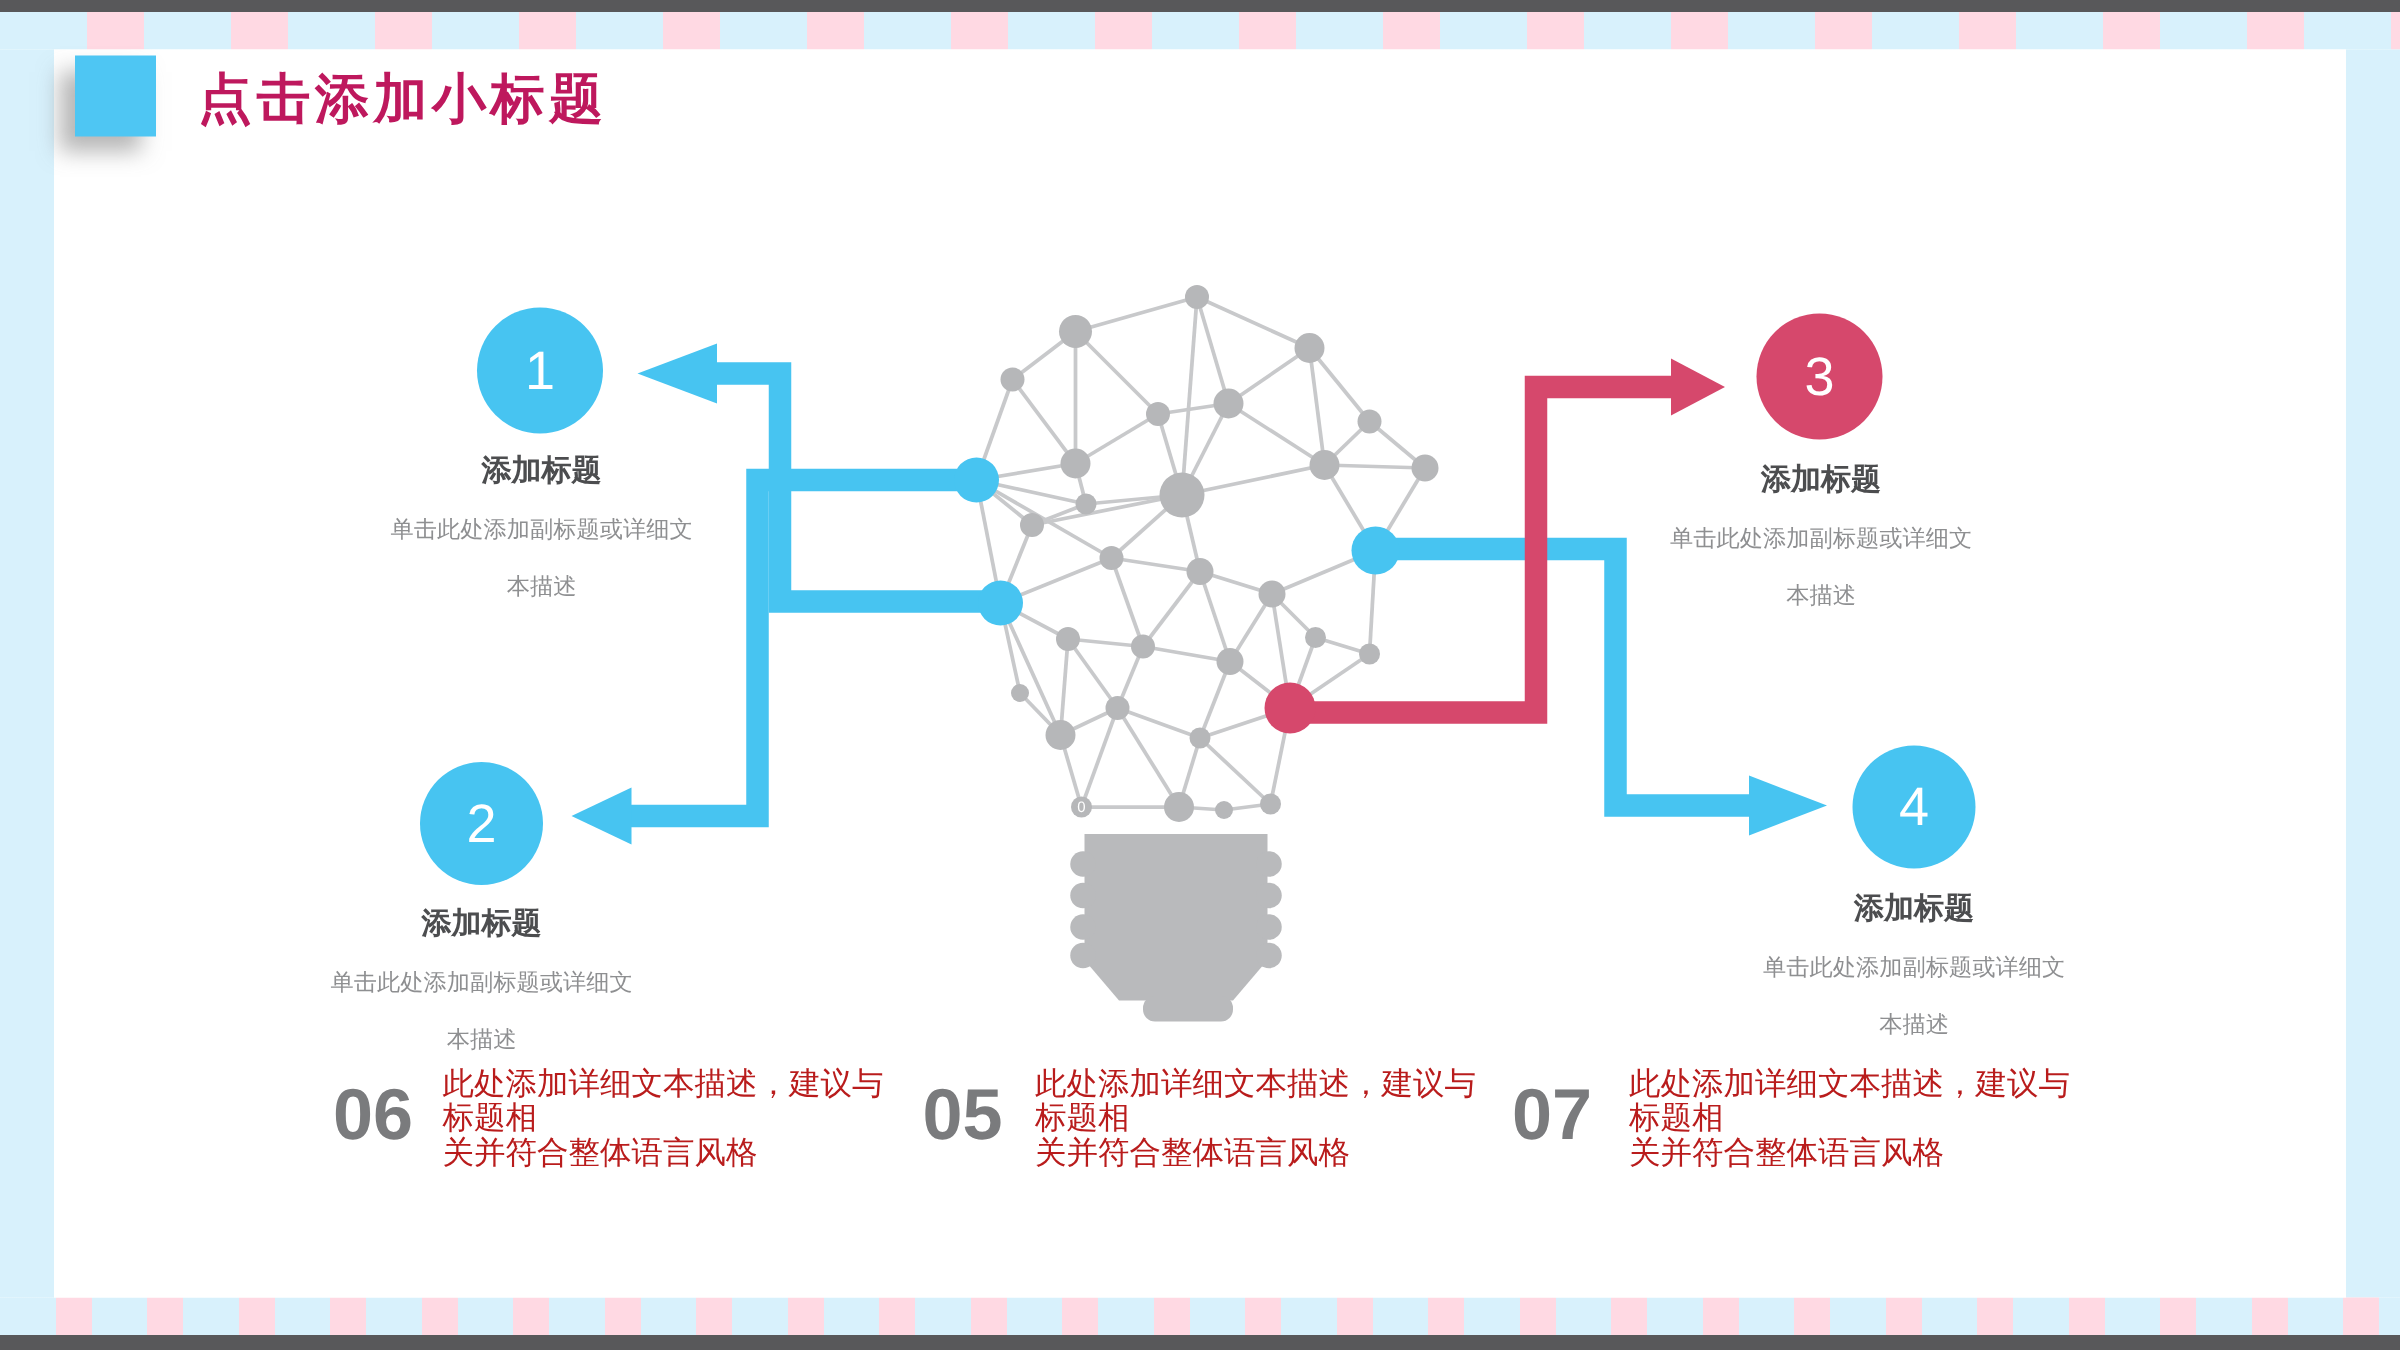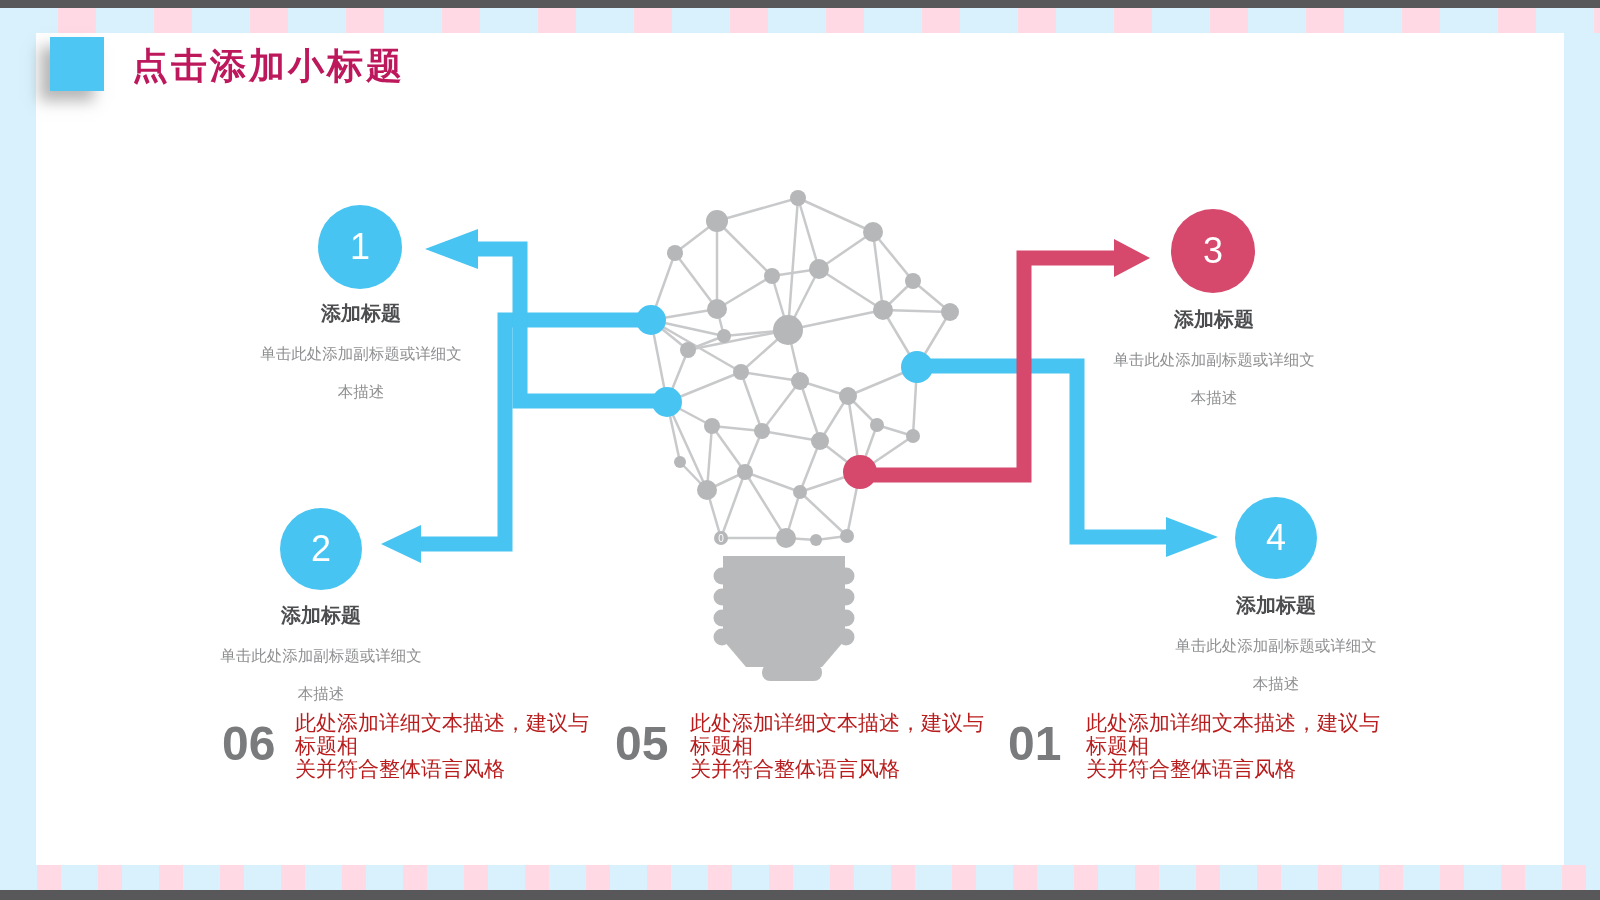--- a/index.html
+++ b/index.html
@@ -227,19 +227,19 @@
   <div class="bottom-number" style="left:222px;">06</div>
   <div class="bottom-text" style="left:295px;">
     <span>此处添加详细文本描述，建议与标题相</span><br>
     <span>关并符合整体语言风格</span>
   </div>
   <div class="bottom-number" style="left:615px;">05</div>
   <div class="bottom-text" style="left:690px;">
     <span>此处添加详细文本描述，建议与标题相</span><br>
     <span>关并符合整体语言风格</span>
   </div>
-  <div class="bottom-number" style="left:1008px;">01</div>
+  <div class="bottom-number" style="left:1008px;">07</div>
   <div class="bottom-text" style="left:1086px;">
     <span>此处添加详细文本描述，建议与标题相</span><br>
     <span>关并符合整体语言风格</span>
   </div>
 
 </div>
 
 </body></html>

